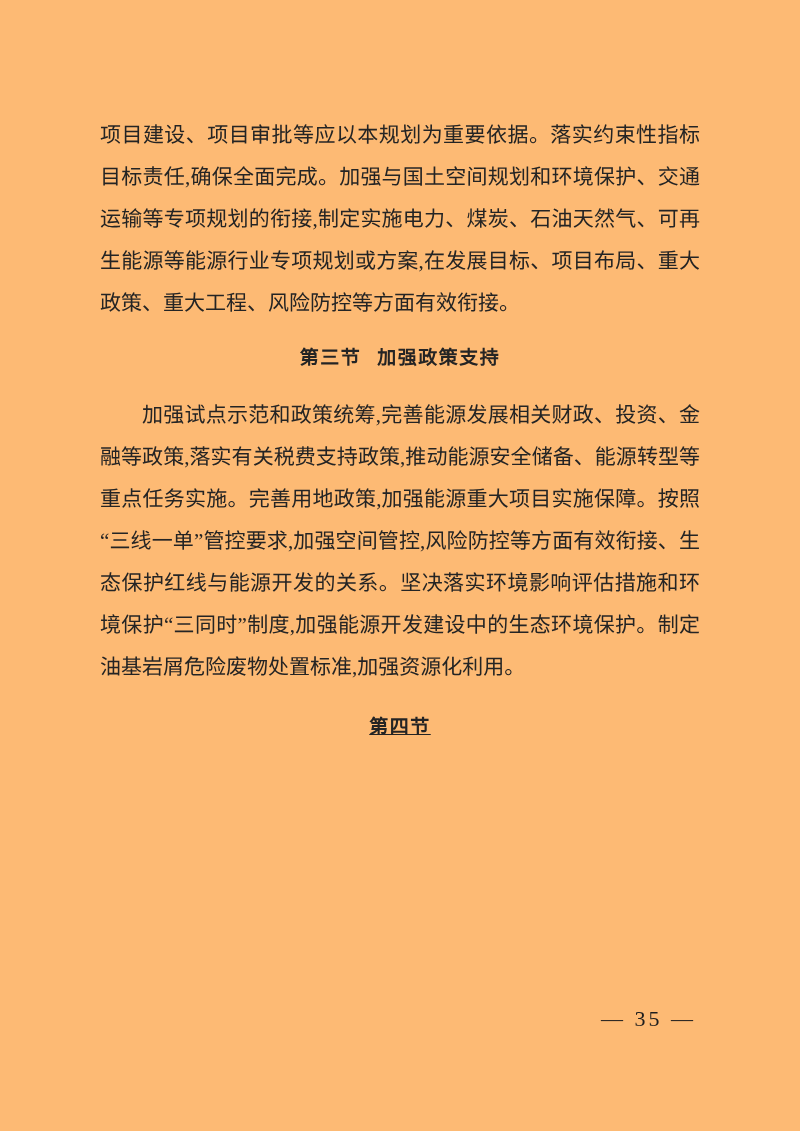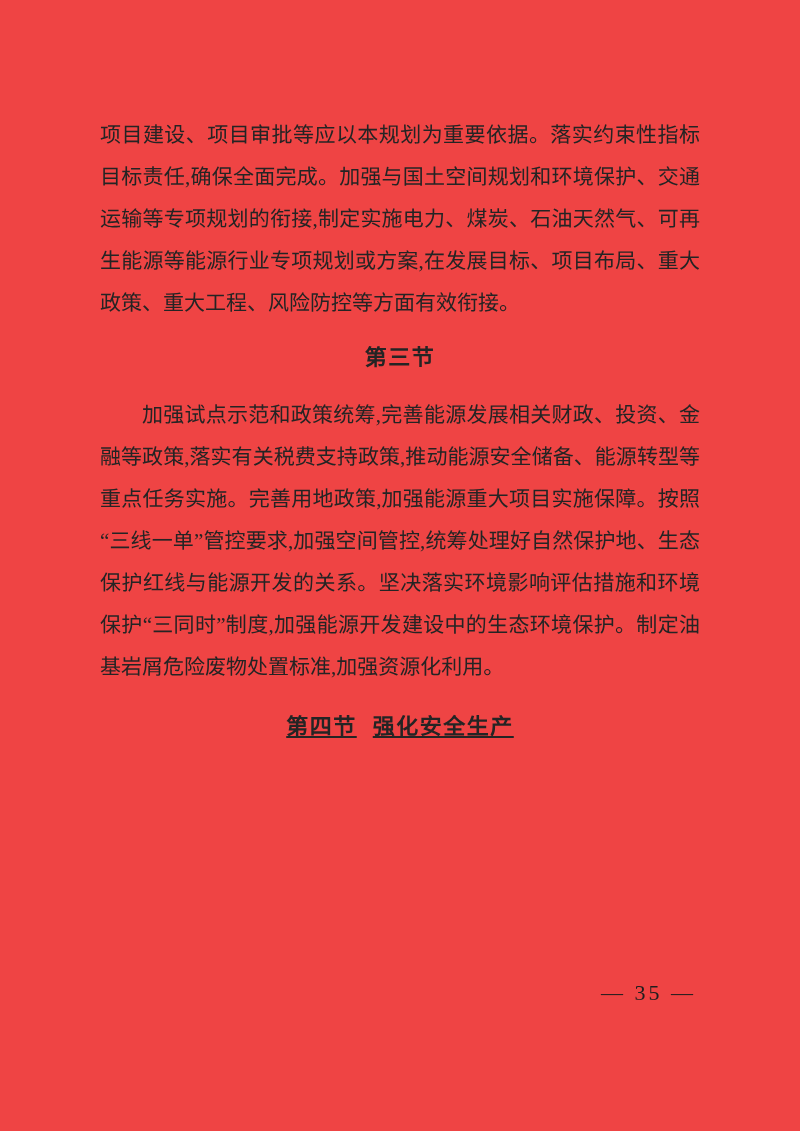--- a/index.html
+++ b/index.html
@@ -4,21 +4,21 @@
 <style>
   html, body {
     margin: 0;
     padding: 0;
     background: #ffffff;
   }
   .page {
     position: relative;
     width: 800px;
     height: 1131px;
-    background: #ef4444;
+    background: #fdba74;
     overflow: hidden;
     font-family: "Liberation Serif", "DejaVu Serif", serif;
     color: #242424;
   }
   .text-block {
     position: absolute;
     left: 100px;
     top: 0;
     width: 600px;
   }
@@ -35,56 +35,56 @@
   }
   .body-para.indented {
     text-indent: 2em;
   }
   .section-heading {
     display: flex;
     justify-content: center;
     align-items: flex-start;
     gap: 16px;
     margin: 0;
-    font-size: 22px;
+    font-size: 19px;
     line-height: 42px;
     font-weight: bold;
     letter-spacing: 1.5px;
   }
   #heading-section-3 { margin-top: 13px; margin-bottom: 15px; }
   #paragraph-section-3 { margin-top: 0; }
   #heading-section-4 { margin-top: 18px; margin-bottom: 15px; text-decoration: underline; }
   #paragraph-section-4 { margin-top: 0; }
   .page-number {
     position: absolute;
-    top: 978px;
+    top: 1004px;
     right: 104px;
     font-size: 22px;
     line-height: 30px;
     letter-spacing: 3px;
     color: #1e1e1e;
     white-space: nowrap;
   }
 </style>
 </head>
 <body>
 
 <div class="page">
   <div class="text-block">
 
     <p class="body-para first">项目建设、项目审批等应以本规划为重要依据。落实约束性指标目标责任,确保全面完成。加强与国土空间规划和环境保护、交通运输等专项规划的衔接,制定实施电力、煤炭、石油天然气、可再生能源等能源行业专项规划或方案,在发展目标、项目布局、重大政策、重大工程、风险防控等方面有效衔接。</p>
 
     <h2 class="section-heading" id="heading-section-3">
       <span>第三节</span>
+      <span>加强政策支持</span>
     </h2>
 
-    <p class="body-para indented" id="paragraph-section-3">加强试点示范和政策统筹,完善能源发展相关财政、投资、金融等政策,落实有关税费支持政策,推动能源安全储备、能源转型等重点任务实施。完善用地政策,加强能源重大项目实施保障。按照“三线一单”管控要求,加强空间管控,统筹处理好自然保护地、生态保护红线与能源开发的关系。坚决落实环境影响评估措施和环境保护“三同时”制度,加强能源开发建设中的生态环境保护。制定油基岩屑危险废物处置标准,加强资源化利用。</p>
+    <p class="body-para indented" id="paragraph-section-3">加强试点示范和政策统筹,完善能源发展相关财政、投资、金融等政策,落实有关税费支持政策,推动能源安全储备、能源转型等重点任务实施。完善用地政策,加强能源重大项目实施保障。按照“三线一单”管控要求,加强空间管控,风险防控等方面有效衔接、生态保护红线与能源开发的关系。坚决落实环境影响评估措施和环境保护“三同时”制度,加强能源开发建设中的生态环境保护。制定油基岩屑危险废物处置标准,加强资源化利用。</p>
 
     <h2 class="section-heading" id="heading-section-4">
       <span>第四节</span>
-      <span>强化安全生产</span>
     </h2>
 
 
   </div>
 
   <div class="page-number">— 35 —</div>
 </div>
 
 </body></html>

